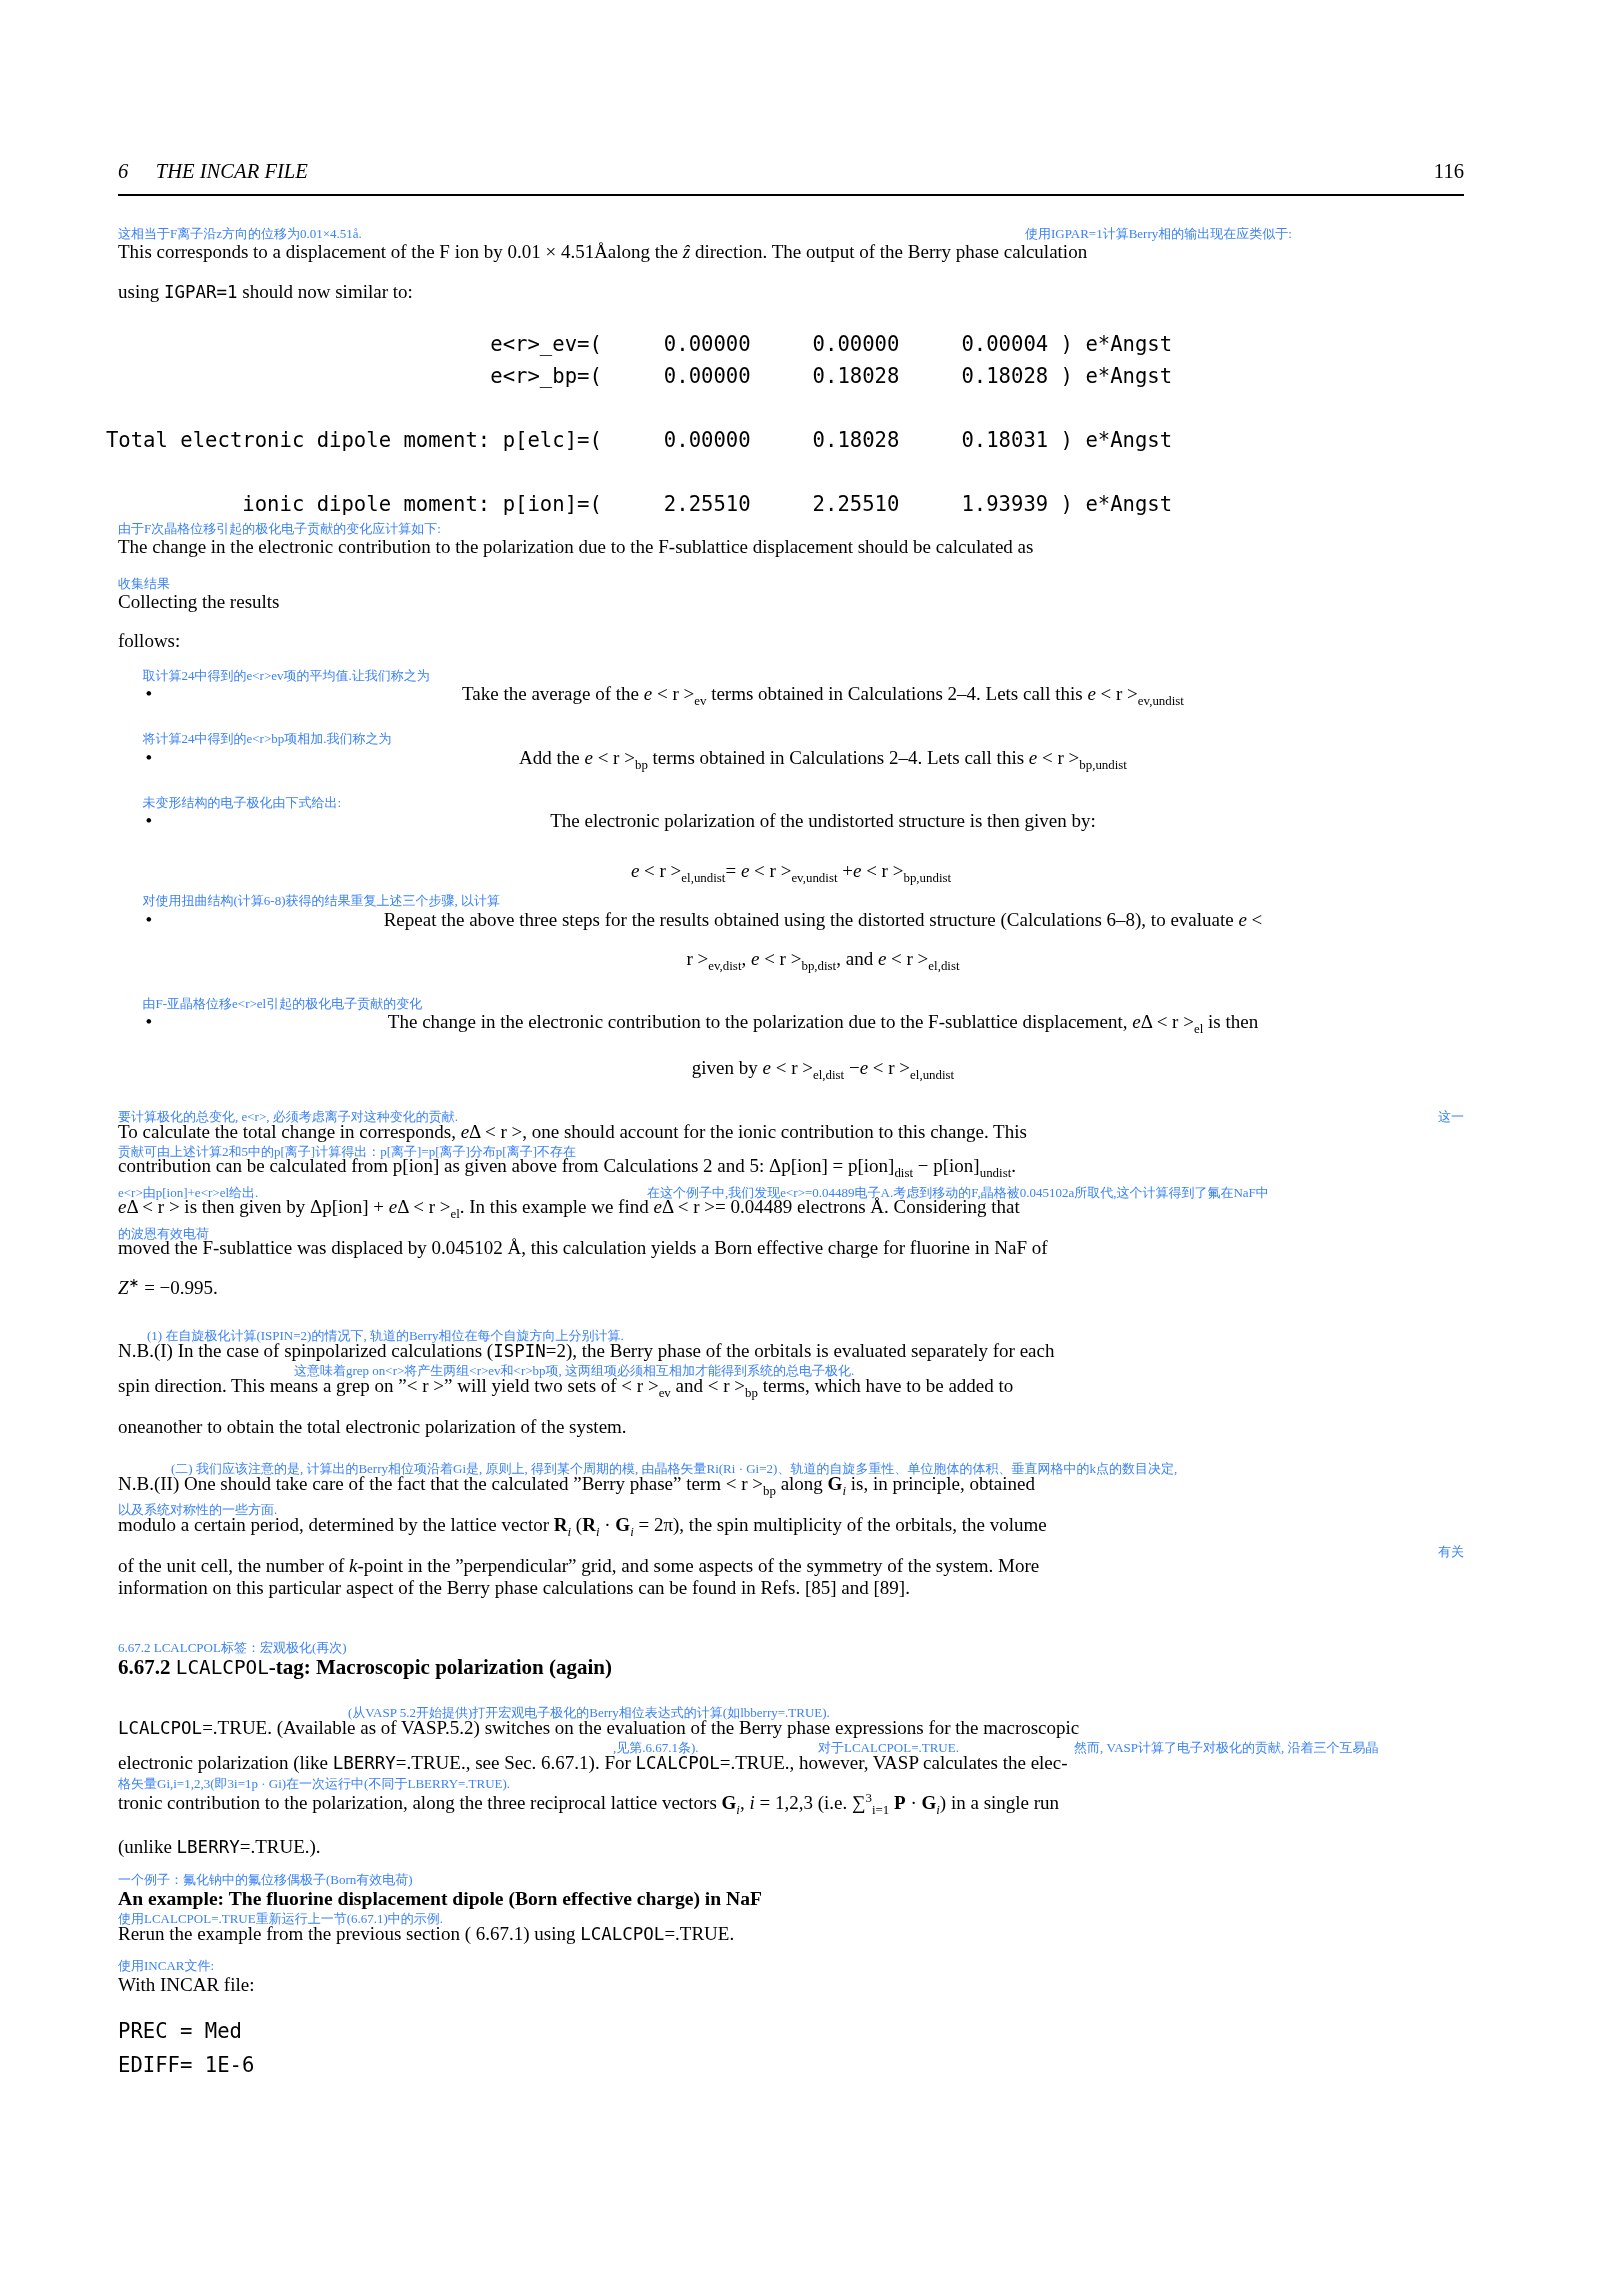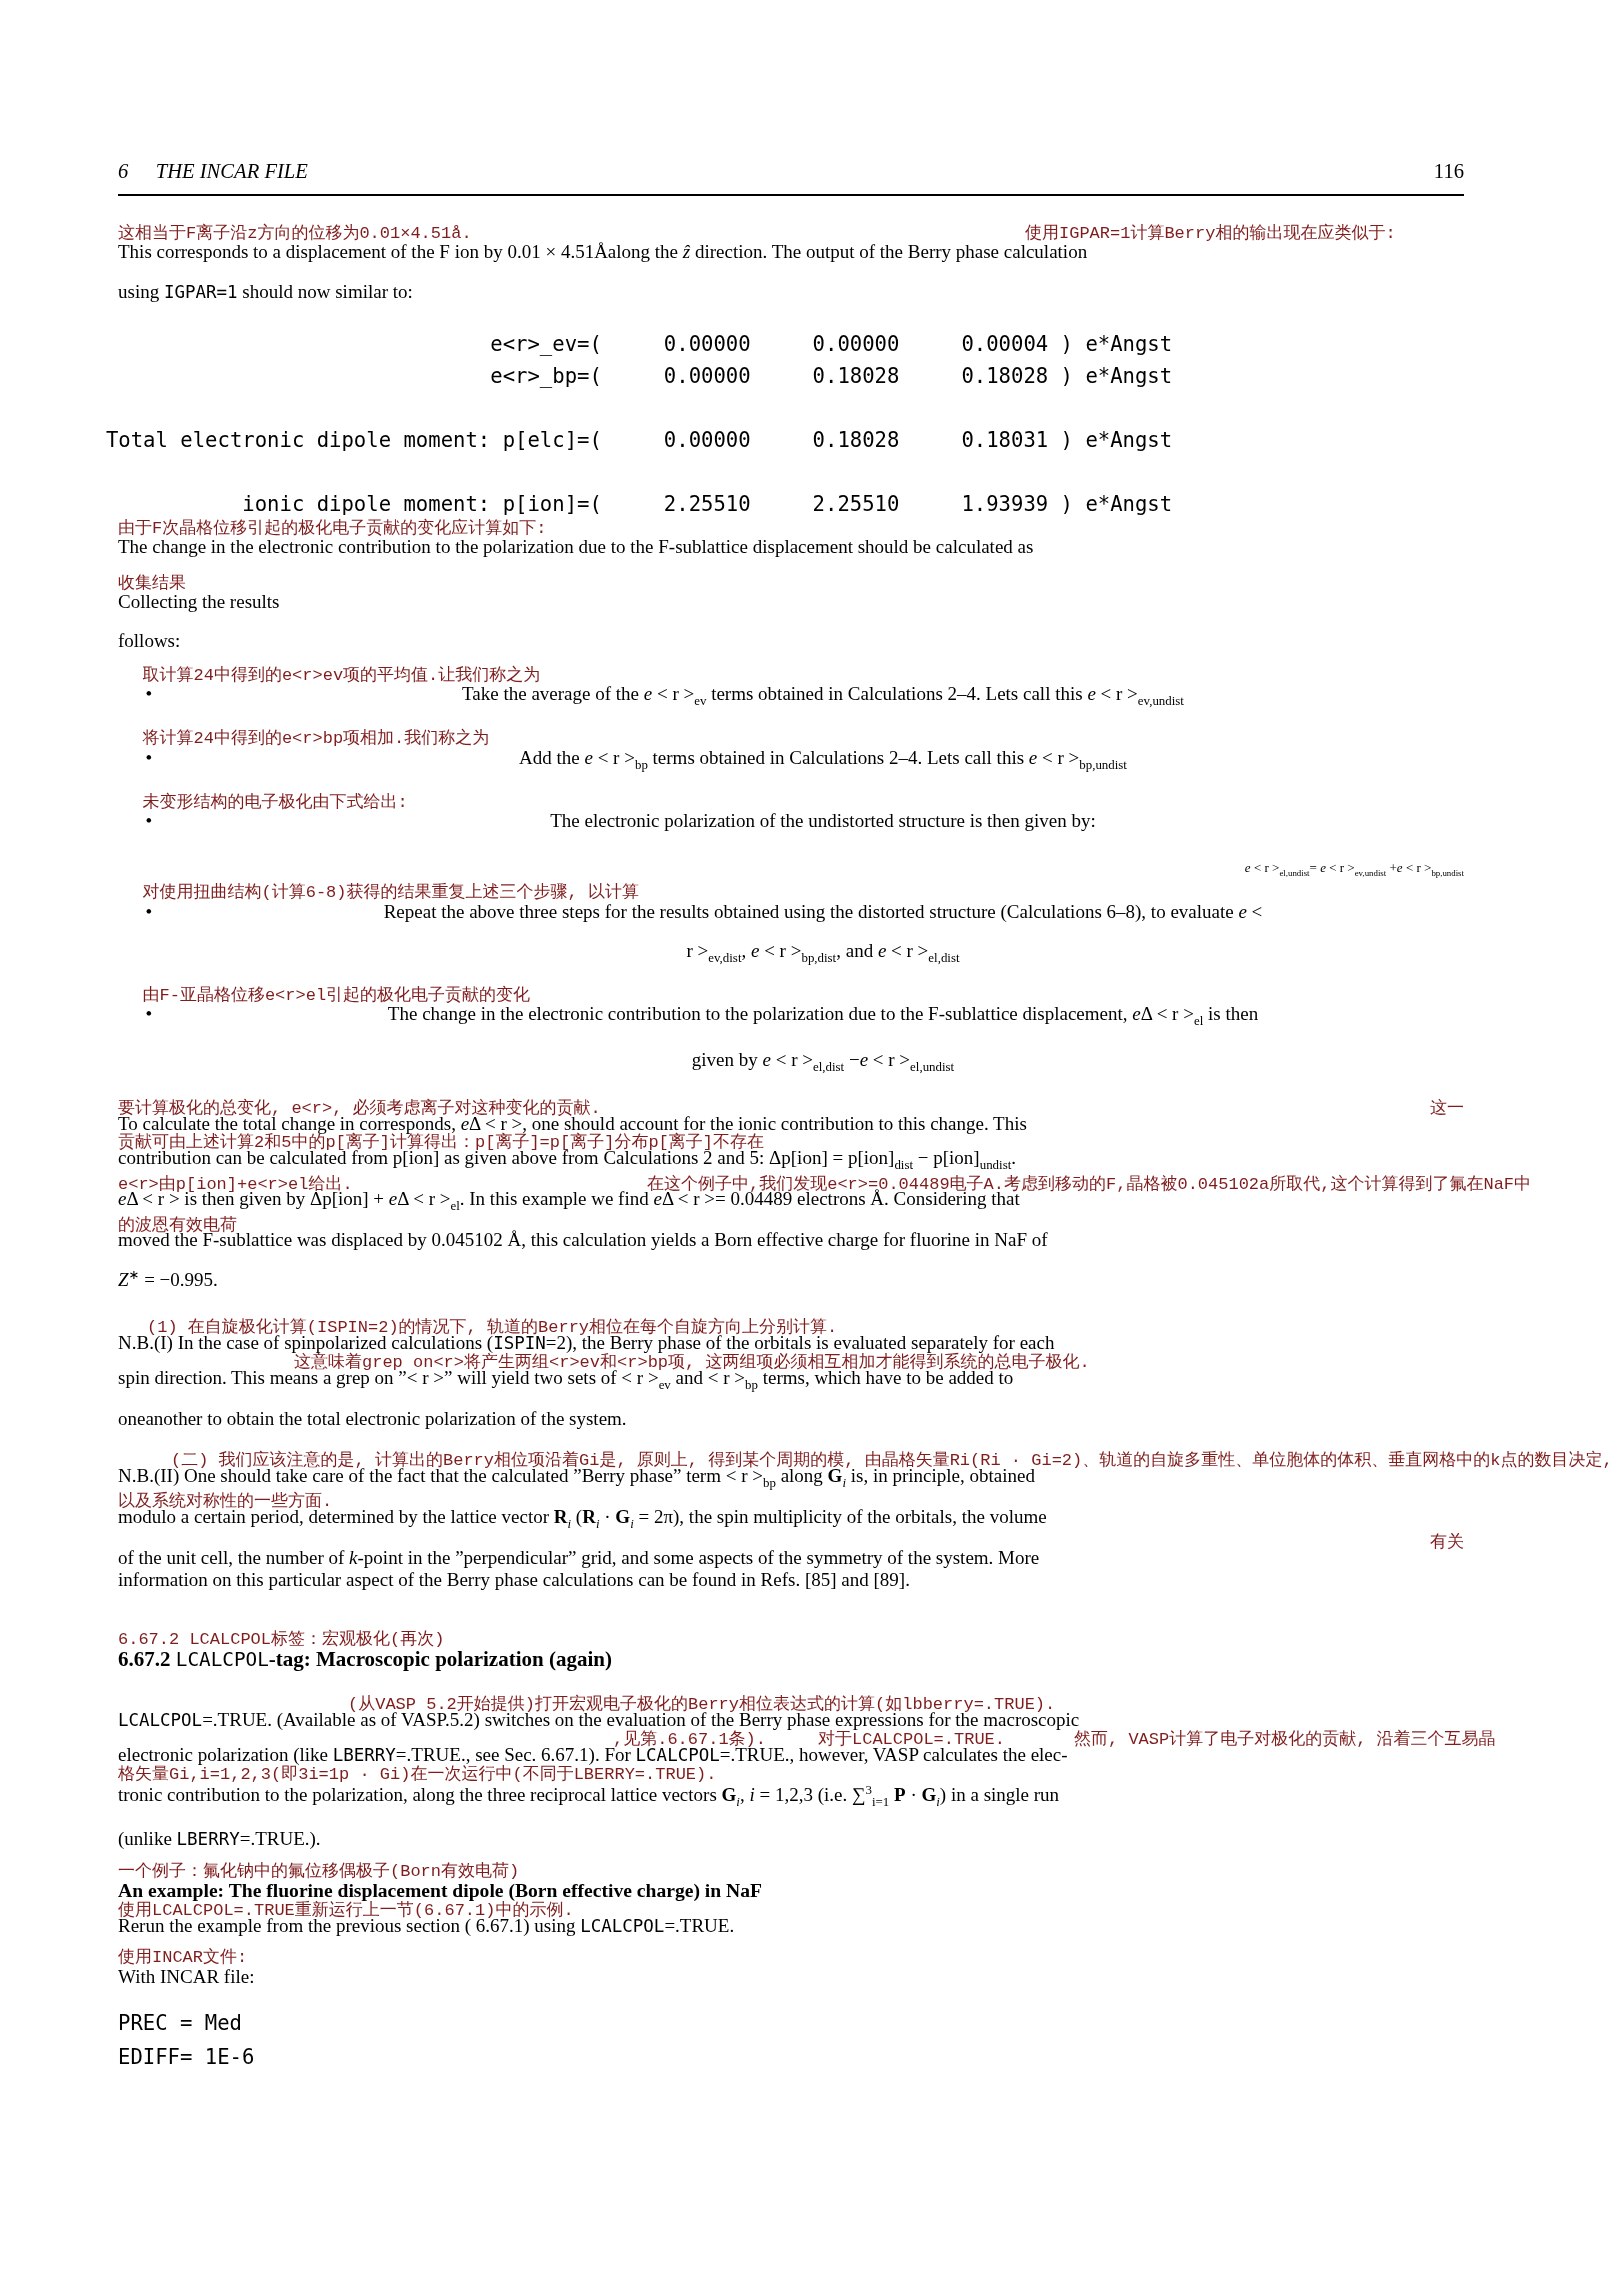--- a/index.html
+++ b/index.html
@@ -7,41 +7,41 @@
         font-family:"Liberation Serif",serif;color:#000;overflow:hidden;}
   .content{position:absolute;left:118px;top:0;width:1346px;}
 
   
   .hdr{display:flex;justify-content:space-between;align-items:flex-end;
        margin-top:160px;padding-bottom:10.8px;border-bottom:2px solid #000;font-size:20.6px;}
   .hdr-left{display:flex;gap:27.4px;font-style:italic;}
   .hdr .pgnum{font-style:normal;}
 
   
-  .ann{position:relative;height:15.7px;font-size:17px;line-height:13.7px;color:#7f1d1d;
-       font-family:Liberation Mono, monospace;}
+  .ann{position:relative;height:15.7px;font-size:13px;line-height:13.7px;color:#3b82f6;
+       font-family:Liberation Serif, serif;}
   .ann .f{position:absolute;top:2px;white-space:nowrap;}
   .ln{font-size:19px;line-height:23.5px;white-space:nowrap;}
   .t .ann{height:12.7px;}
   .t .ln{line-height:21.6px;}
 
   
   .s-i{font-style:italic;}
   .s-m{font-family:"DejaVu Sans Mono","Liberation Mono",monospace;font-size:0.92em;}
   .s-b{font-weight:bold;}
   .s-sub{font-size:68%;vertical-align:sub;}
   .s-sup{font-size:68%;vertical-align:super;}
   .s-subi{font-size:68%;vertical-align:sub;font-style:italic;}
 
   
   .bln{padding-left:64px;position:relative;text-align:center;}
   .bln::before{content:"\2022";position:absolute;left:27.4px;}
   .bln.cont::before{content:none;}
 
-  .formula{text-align:right;font-size:13px;margin:27.4px 0 5.9px 0;}
+  .formula{text-align:center;font-size:19px;margin:27.4px 0 5.9px 0;}
 
   pre.code{font-family:"DejaVu Sans Mono","Liberation Mono",monospace;
            font-size:20.6px;line-height:32px;margin:23.5px 0 0 -24.5px;white-space:pre;}
   pre.code2{font-family:"DejaVu Sans Mono","Liberation Mono",monospace;
            font-size:20.6px;line-height:34px;margin:17.6px 0 0 0;white-space:pre;}
 
   .sec-h{font-size:21px;line-height:25.5px;white-space:nowrap;}
   .sub-h{font-size:19.6px;font-weight:bold;line-height:23.5px;white-space:nowrap;}
 </style>
 </head>

